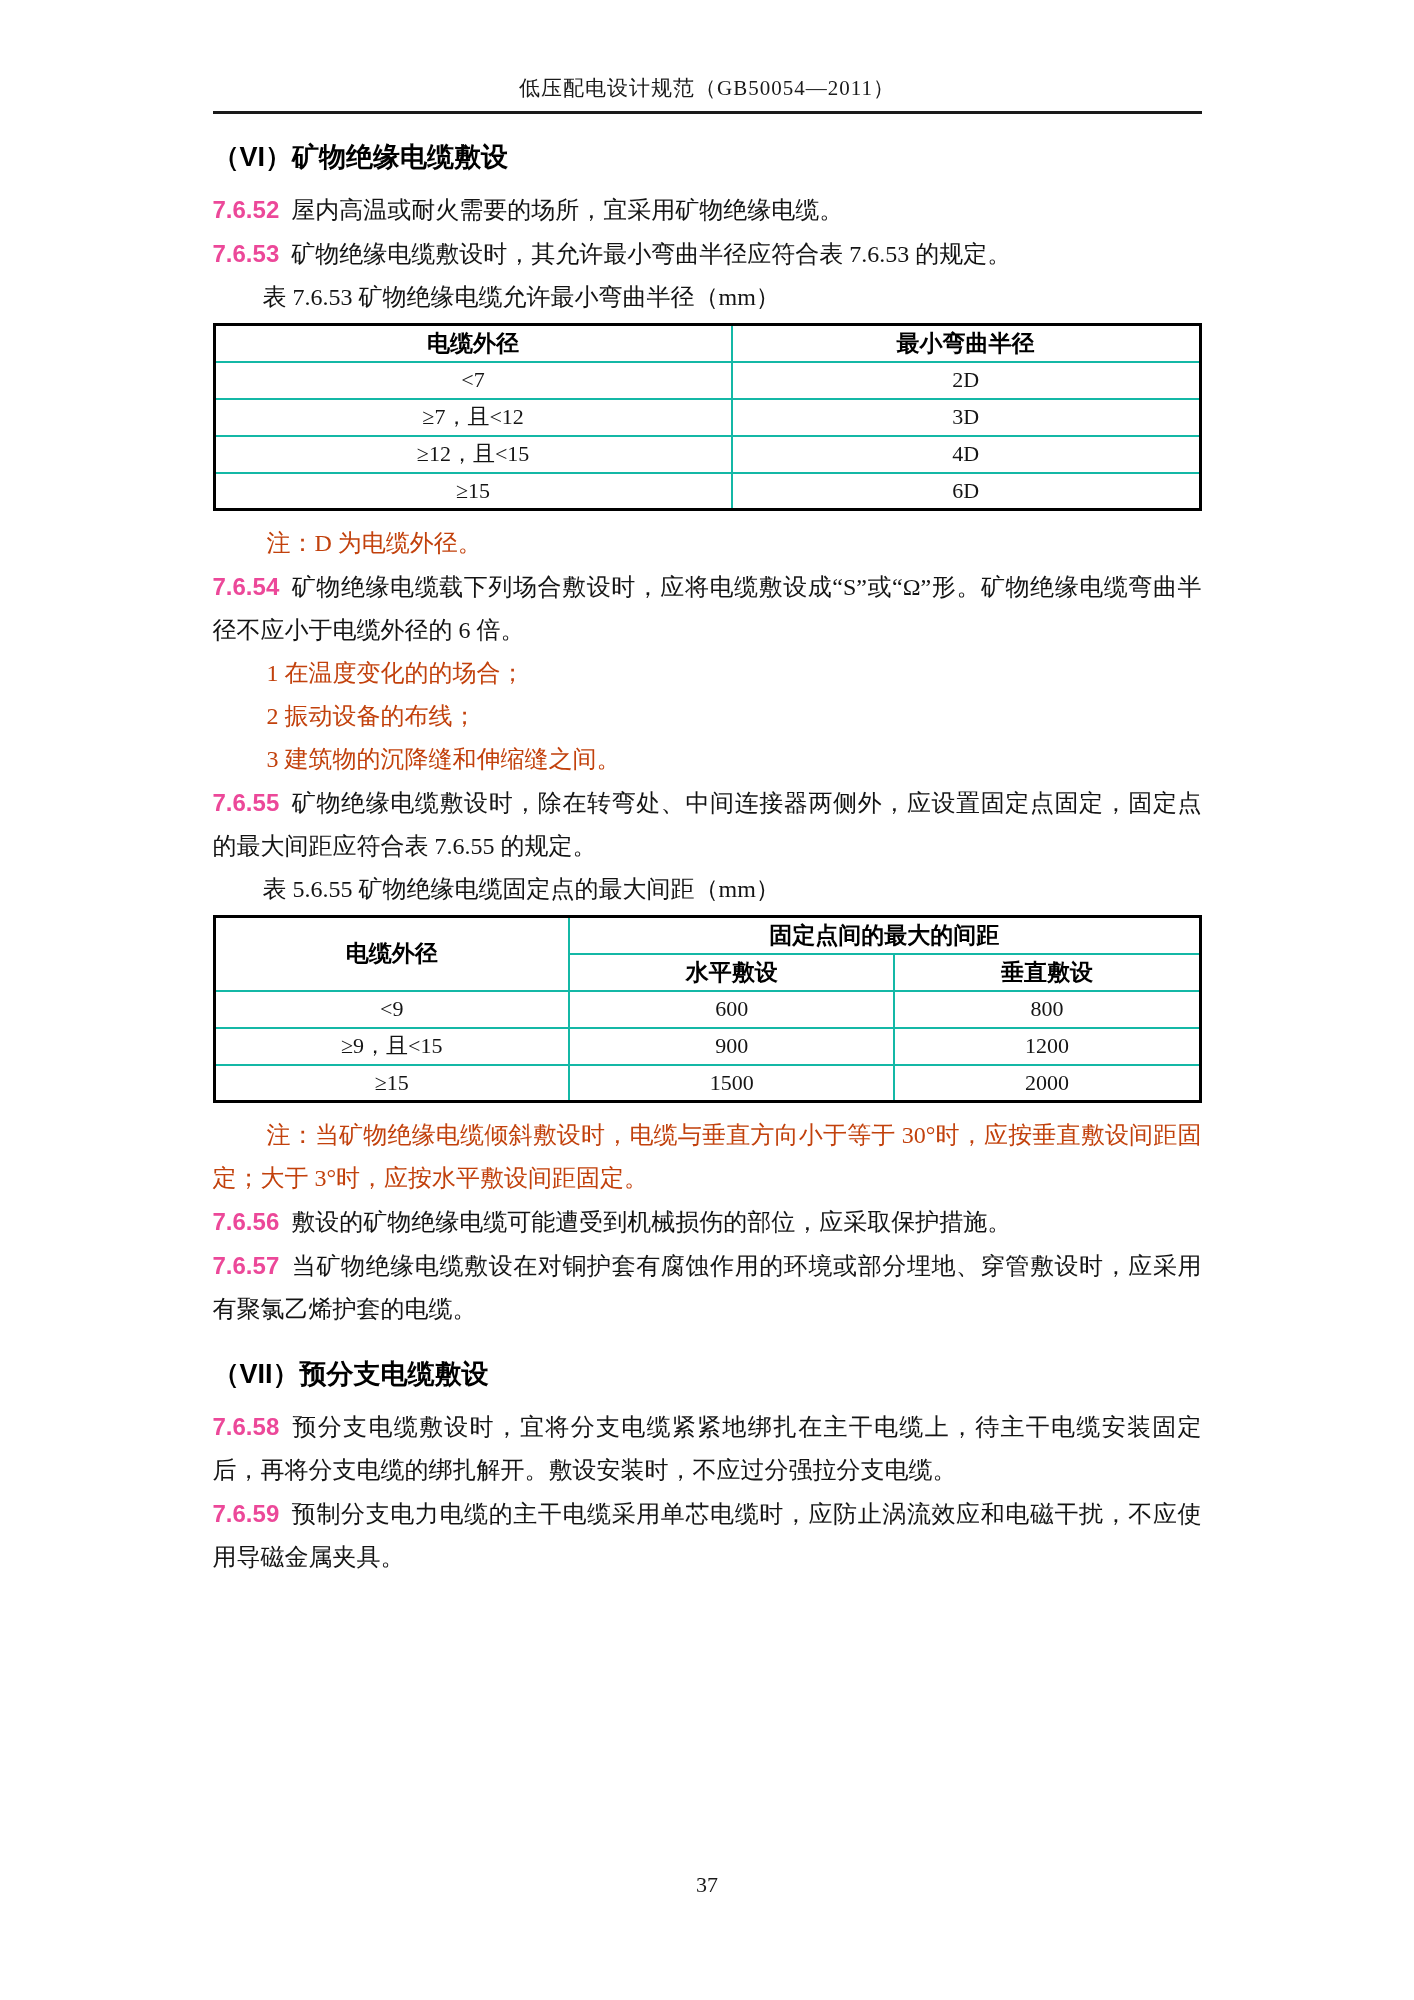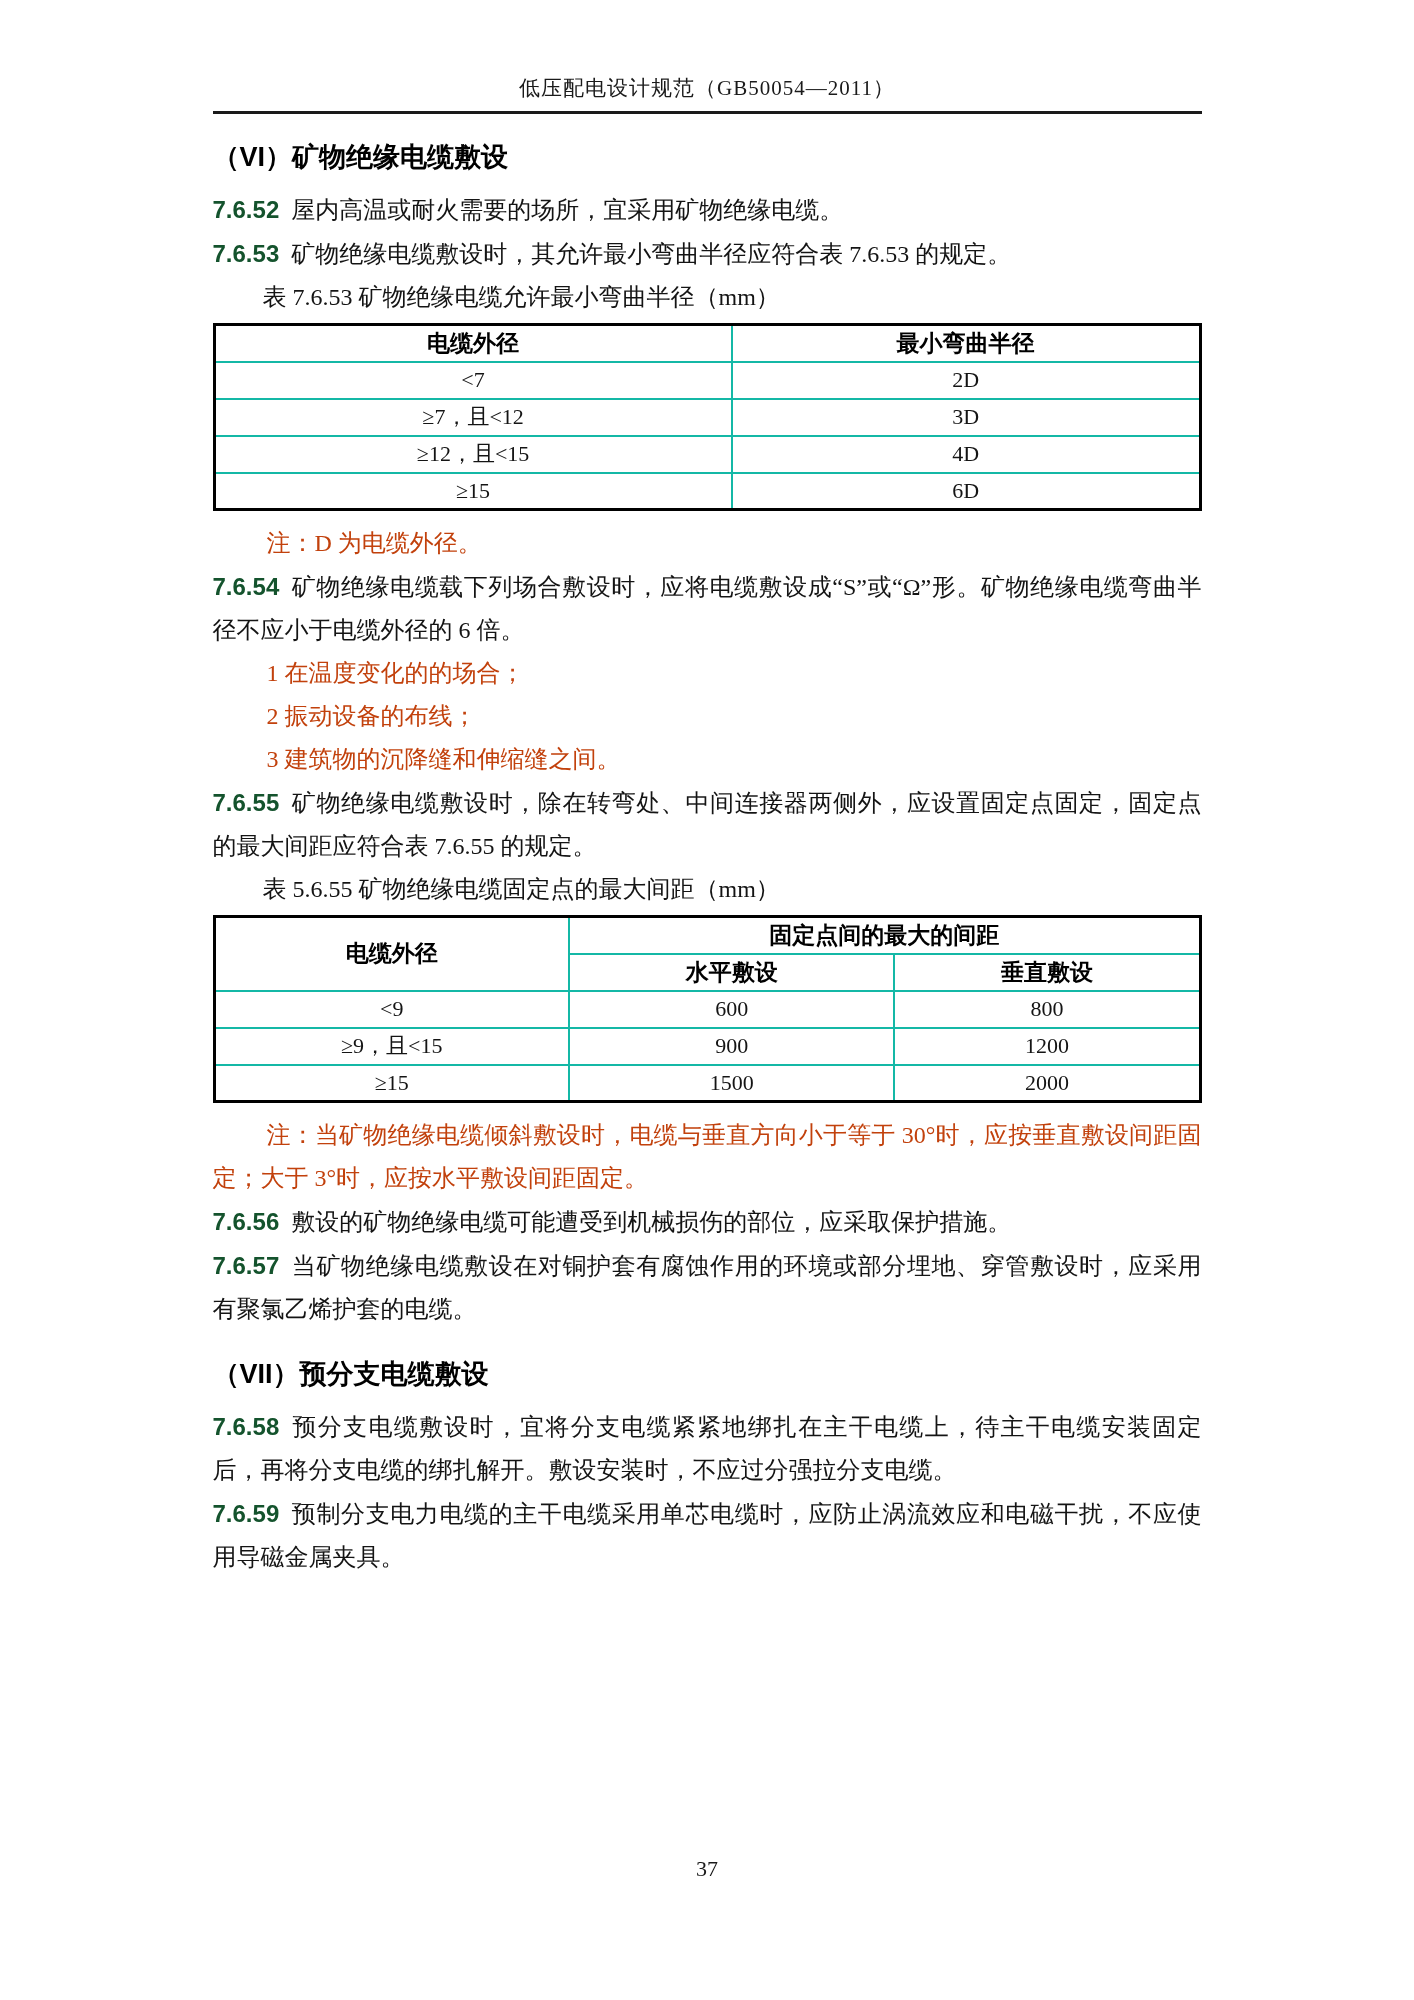--- a/index.html
+++ b/index.html
@@ -43,21 +43,21 @@
     font-size: 24px;
     line-height: 43px;
     text-align: justify;
     color: #141414;
   }
 
   .clause .clause-num {
     font-family: "Liberation Sans", "DejaVu Sans", sans-serif;
     font-weight: bold;
     margin-right: 12px;
-    color: #14532d;
+    color: #ec4899;
   }
 
   .list-item,
   .note {
     font-size: 24px;
     line-height: 43px;
     text-align: justify;
     text-indent: 54px;
     color: #c2410c;
   }
@@ -91,21 +91,21 @@
     color: #000;
   }
   table.doc-table td {
     font-size: 22px;
     font-family: "Liberation Serif", "DejaVu Serif", serif;
     color: #141414;
   }
 
   .page-number {
     position: absolute;
-    bottom: 118px;
+    bottom: 102px;
     left: 0;
     right: 0;
     text-align: center;
     font-size: 22px;
     color: #1a1a1a;
   }
 </style>
 </head>
 <body>
 

